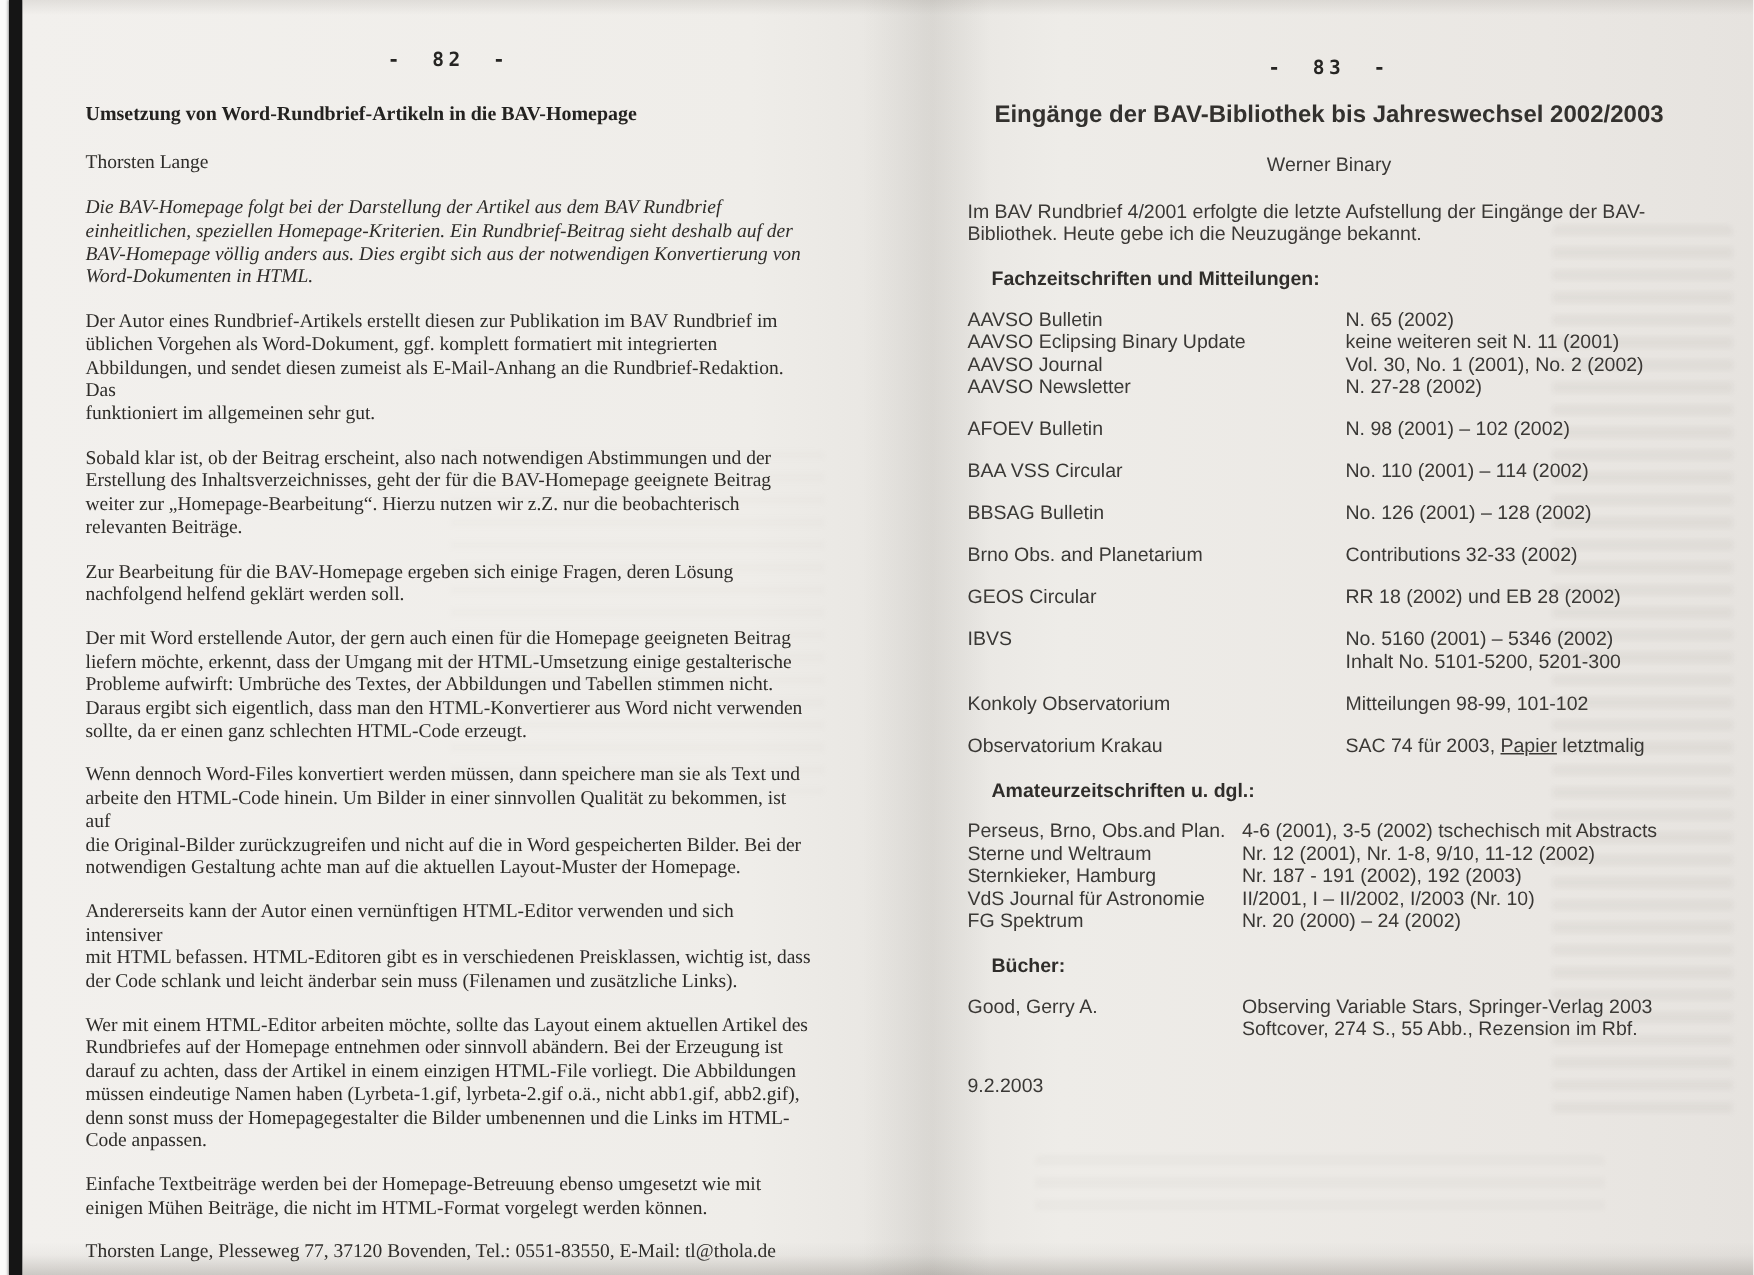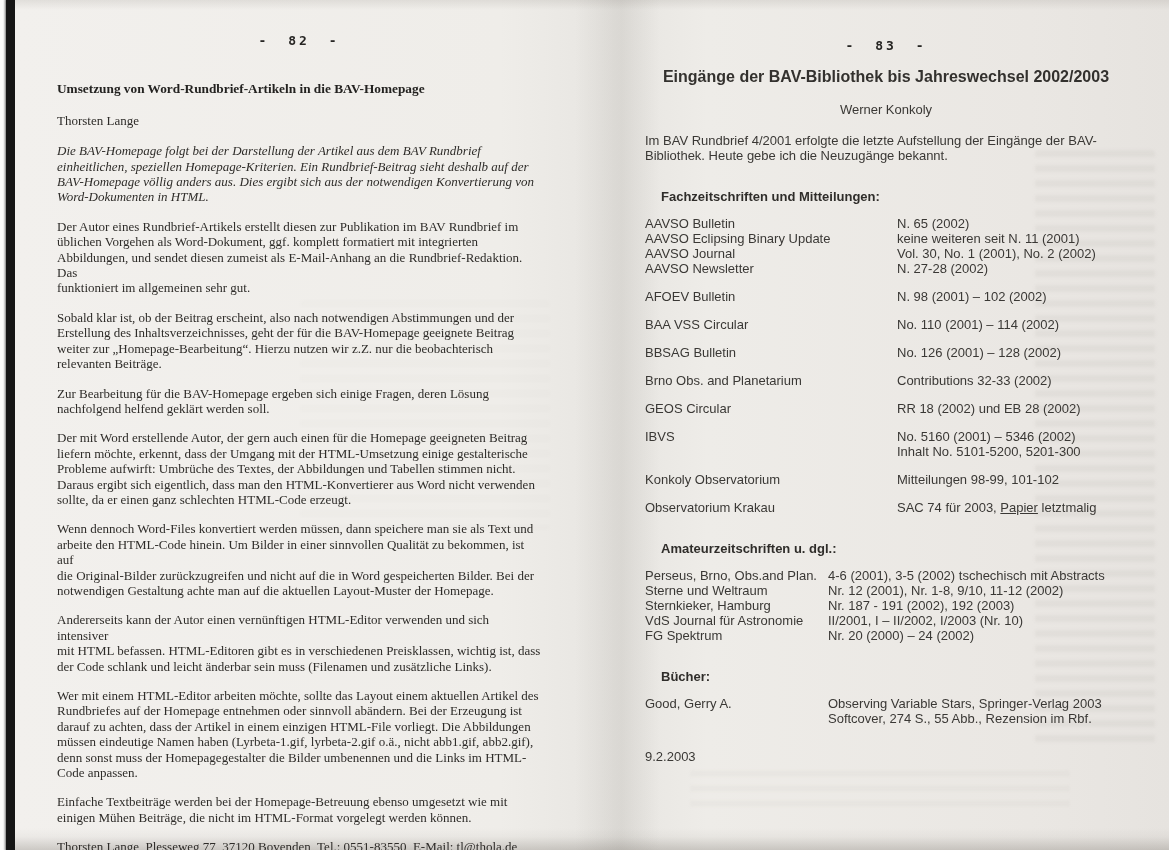--- a/index.html
+++ b/index.html
@@ -44,32 +44,32 @@
     font-family:"Liberation Serif", serif;font-size:13px;line-height:15.4px;
   }
   .right-page{
     left:645px;top:38px;width:482px;
     font-family:"Liberation Sans", sans-serif;font-size:13px;line-height:15px;color:#3a3835;
   }
   .pagenum{
     text-align:center;font-family:"DejaVu Sans Mono", monospace;
     font-size:13px;font-weight:bold;letter-spacing:3px;word-spacing:8px;color:#262523;
   }
-  .left-page .pagenum{margin-bottom:33px;}
+  .left-page .pagenum{margin-bottom:20px;}
   .right-page .pagenum{margin-bottom:16px;}
   .doc-title{font-weight:bold;color:#232220;}
   .left-page .doc-title{margin-bottom:16px;font-size:13.3px;}
   .right-page .doc-title{text-align:center;margin-bottom:18px;font-size:16px;color:#33312e;}
   .author{margin-bottom:15px;}
   .right-page .author{text-align:center;margin-bottom:16px;}
   .pre{white-space:pre-line;}
   .lead{font-style:italic;margin-bottom:14px;}
   .sp{margin:0 0 14px 0;}
   .footer-line{margin-top:2px;}
-  .sec-head{font-weight:bold;color:#2f2d2a;margin:26px 0 12px 0;padding-left:16px;}
+  .sec-head{font-weight:bold;color:#2f2d2a;margin:15px 0 12px 0;padding-left:16px;}
   .intro{margin-bottom:2px;}
   .frow{display:grid;grid-template-columns:252px 1fr;}
   .arow{display:grid;grid-template-columns:183px 1fr;}
   .mt{margin-top:13px;}
   .u{text-decoration:underline;}
   .date-line{margin-top:23px;}
 </style>
 </head>
 <body>
 
@@ -117,21 +117,21 @@
 denn sonst muss der Homepagegestalter die Bilder umbenennen und die Links im HTML-
 Code anpassen.</p>
   <p class="sp pre">Einfache Textbeiträge werden bei der Homepage-Betreuung ebenso umgesetzt wie mit
 einigen Mühen Beiträge, die nicht im HTML-Format vorgelegt werden können.</p>
   <div class="footer-line">Thorsten Lange, Plesseweg 77, 37120 Bovenden, Tel.: 0551-83550, E-Mail: tl@thola.de</div>
 </div>
 
 <div class="page right-page">
   <div class="pagenum">- 83 -</div>
   <div class="doc-title">Eingänge der BAV-Bibliothek bis Jahreswechsel 2002/2003</div>
-  <div class="author">Werner Konkoly</div>
+  <div class="author">Werner Binary</div>
   <div class="intro pre">Im BAV Rundbrief 4/2001 erfolgte die letzte Aufstellung der Eingänge der BAV-
 Bibliothek. Heute gebe ich die Neuzugänge bekannt.</div>
 
   <div class="sec-head">Fachzeitschriften und Mitteilungen:</div>
 
   <div class="frow">
     <span>AAVSO Bulletin</span>
     <span>N. 65 (2002)</span>
   </div>
   <div class="frow">

